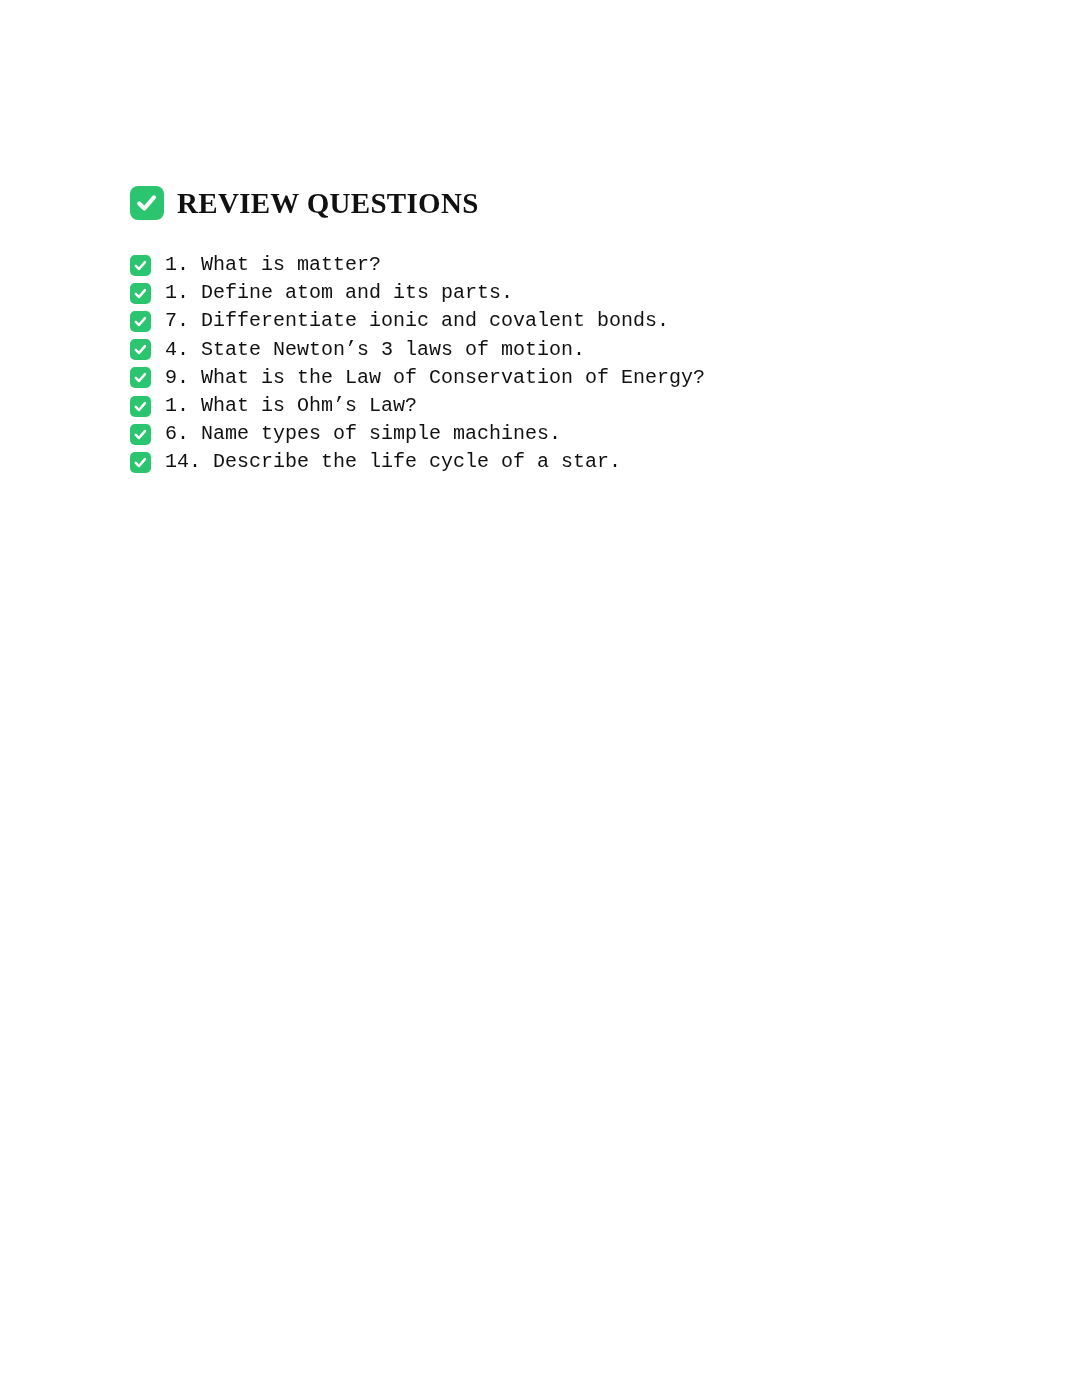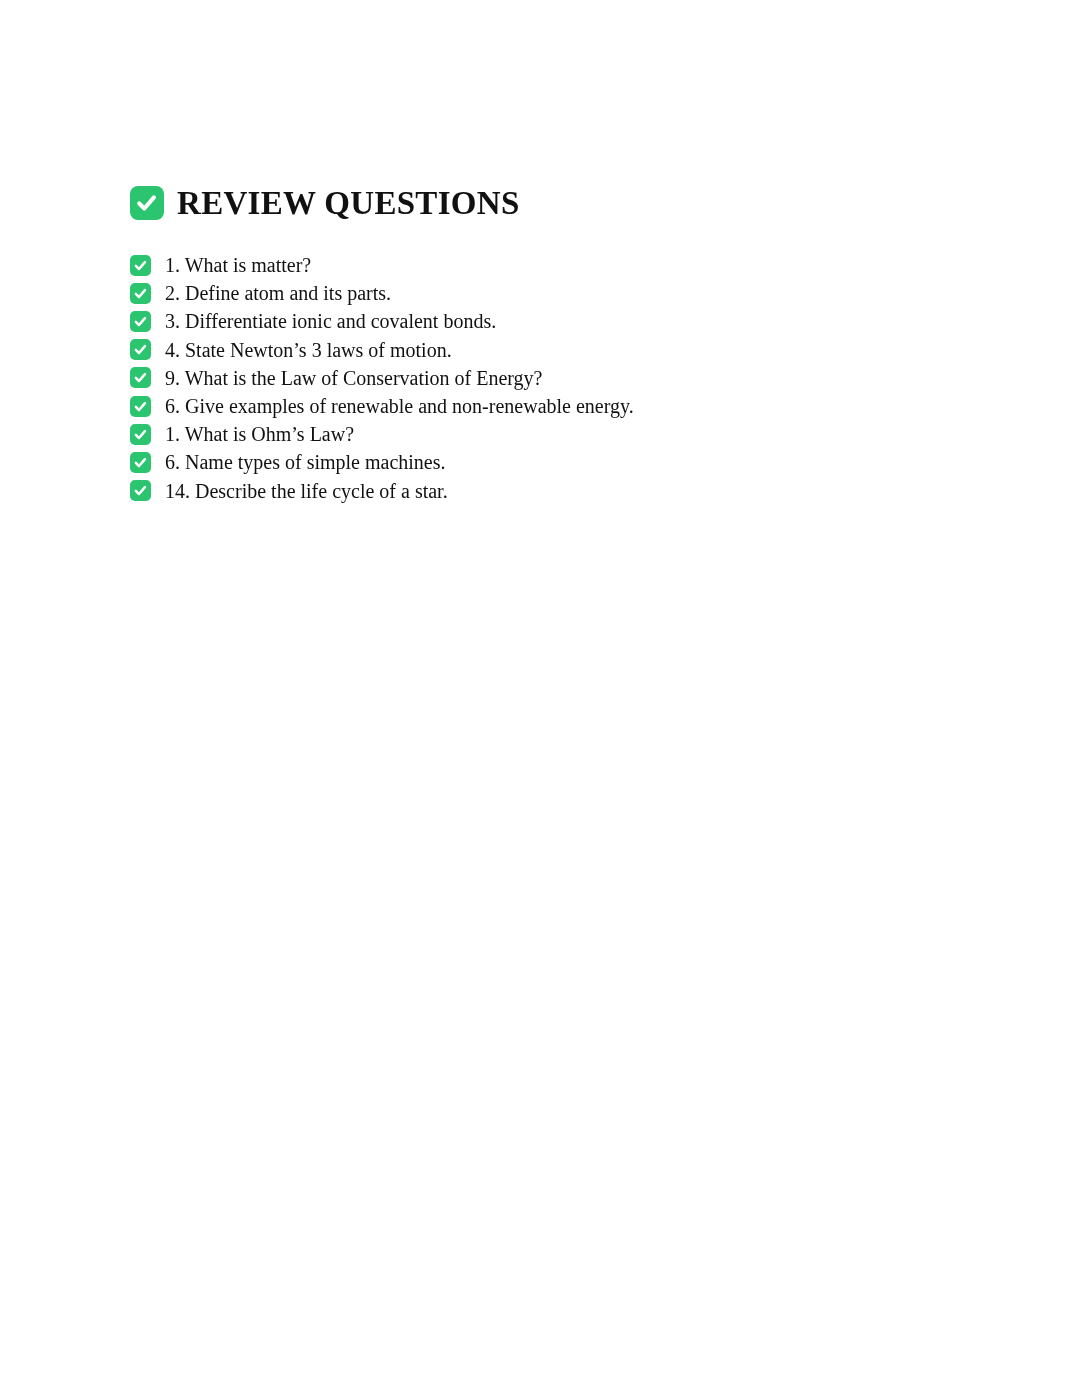--- a/index.html
+++ b/index.html
@@ -25,21 +25,21 @@
     top:186px;
     width:820px;
   }
   .header{
     display:flex;
     align-items:center;
     gap:13px;
     margin:0 0 31px 0;
   }
   .title{
-    font-size:33px;
+    font-size:29px;
     font-weight:bold;
     margin:0;
     line-height:1;
     letter-spacing:0.3px;
     white-space:nowrap;
   }
   .question-list{
     list-style:none;
     margin:0;
     padding:0;
@@ -47,20 +47,21 @@
   .question-item{
     display:flex;
     align-items:center;
     gap:14px;
     height:28.2px;
   }
   .question-text{
     font-size:20px;
     line-height:1;
     white-space:nowrap;
+    font-family:Liberation Mono, monospace;
   }
   .checkbox{
     display:inline-flex;
     align-items:center;
     justify-content:center;
     background:var(--green);
     flex:0 0 auto;
   }
   .checkbox svg{display:block;width:80%;height:80%;}
   .checkbox-lg{
@@ -92,53 +93,45 @@
           </svg>
         </span>
       <span class="question-text">1. What is matter?</span>
     </li>
     <li class="question-item">
       <span class="checkbox checkbox-sm">
           <svg viewBox="0 0 24 24" aria-hidden="true">
             <path d="M5.5 12.8 L10 17.2 L18.5 7.4" fill="none" stroke="#ffffff" stroke-width="3.6" stroke-linecap="round" stroke-linejoin="round"></path>
           </svg>
         </span>
-      <span class="question-text">2. Define atom and its parts.</span>
+      <span class="question-text">1. Define atom and its parts.</span>
     </li>
     <li class="question-item">
       <span class="checkbox checkbox-sm">
           <svg viewBox="0 0 24 24" aria-hidden="true">
             <path d="M5.5 12.8 L10 17.2 L18.5 7.4" fill="none" stroke="#ffffff" stroke-width="3.6" stroke-linecap="round" stroke-linejoin="round"></path>
           </svg>
         </span>
-      <span class="question-text">3. Differentiate ionic and covalent bonds.</span>
+      <span class="question-text">7. Differentiate ionic and covalent bonds.</span>
     </li>
     <li class="question-item">
       <span class="checkbox checkbox-sm">
           <svg viewBox="0 0 24 24" aria-hidden="true">
             <path d="M5.5 12.8 L10 17.2 L18.5 7.4" fill="none" stroke="#ffffff" stroke-width="3.6" stroke-linecap="round" stroke-linejoin="round"></path>
           </svg>
         </span>
       <span class="question-text">4. State Newton’s 3 laws of motion.</span>
     </li>
     <li class="question-item">
       <span class="checkbox checkbox-sm">
           <svg viewBox="0 0 24 24" aria-hidden="true">
             <path d="M5.5 12.8 L10 17.2 L18.5 7.4" fill="none" stroke="#ffffff" stroke-width="3.6" stroke-linecap="round" stroke-linejoin="round"></path>
           </svg>
         </span>
       <span class="question-text">9. What is the Law of Conservation of Energy?</span>
-    </li>
-    <li class="question-item">
-      <span class="checkbox checkbox-sm">
-          <svg viewBox="0 0 24 24" aria-hidden="true">
-            <path d="M5.5 12.8 L10 17.2 L18.5 7.4" fill="none" stroke="#ffffff" stroke-width="3.6" stroke-linecap="round" stroke-linejoin="round"></path>
-          </svg>
-        </span>
-      <span class="question-text">6. Give examples of renewable and non-renewable energy.</span>
     </li>
     <li class="question-item">
       <span class="checkbox checkbox-sm">
           <svg viewBox="0 0 24 24" aria-hidden="true">
             <path d="M5.5 12.8 L10 17.2 L18.5 7.4" fill="none" stroke="#ffffff" stroke-width="3.6" stroke-linecap="round" stroke-linejoin="round"></path>
           </svg>
         </span>
       <span class="question-text">1. What is Ohm’s Law?</span>
     </li>
     <li class="question-item">

